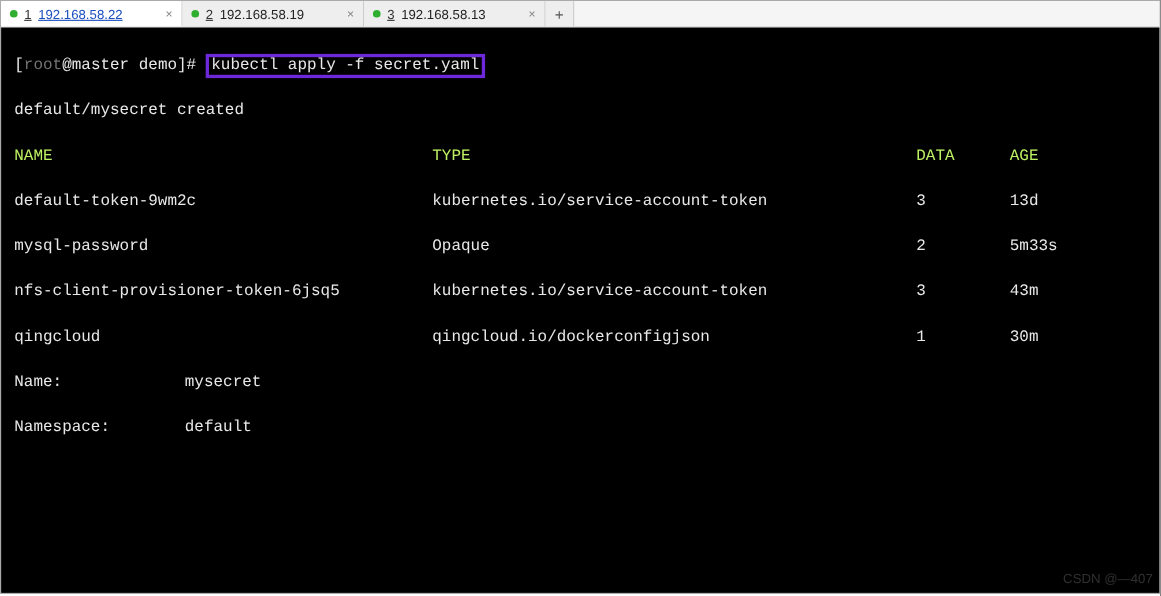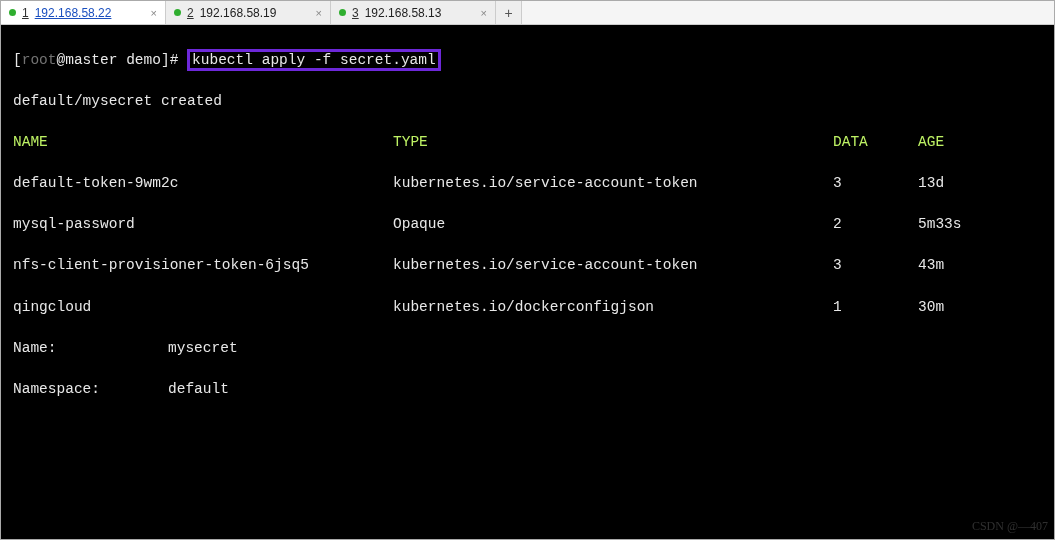--- a/index.html
+++ b/index.html
@@ -65,21 +65,21 @@
     .colw{ display:inline-block; }
     .c-name{ width:380px;}
     .c-type{ width:440px;}
     .c-data{ width:85px;}
     .c-age{ }
     .desc-k{ display:inline-block; width:155px;}
     .watermark{
       position:absolute;
       right:6px; bottom:4px;
       color:#888; opacity:.35;
-      font-family: Liberation Serif, serif;
+      font-family: Liberation Sans, sans-serif;
       font-size:12px;
     }
     .table-hdr{ color:#bef264;}
   </style>
 </head>
 <body>
 
 <div class="window">
   <div class="tabbar">
     <div class="tab active">
@@ -105,21 +105,21 @@
     </div>
   </div>
 
   <div class="term">
 <span class="row"><span>[</span><span class="user">root</span><span>@</span><span>master</span> <span>demo</span><span>]</span><span>#</span> <span class="boxed">kubectl apply -f secret.yaml</span></span>
 <span class="row">default/mysecret created</span>
 <span class="row table-hdr"><span class="colw c-name">NAME</span><span class="colw c-type">TYPE</span><span class="colw c-data">DATA</span><span class="colw c-age">AGE</span></span>
 <span class="row"><span class="colw c-name">default-token-9wm2c</span><span class="colw c-type">kubernetes.io/service-account-token</span><span class="colw c-data">3</span><span class="colw c-age">13d</span></span>
 <span class="row"><span class="colw c-name">mysql-password</span><span class="colw c-type">Opaque</span><span class="colw c-data">2</span><span class="colw c-age">5m33s</span></span>
 <span class="row"><span class="colw c-name">nfs-client-provisioner-token-6jsq5</span><span class="colw c-type">kubernetes.io/service-account-token</span><span class="colw c-data">3</span><span class="colw c-age">43m</span></span>
-<span class="row"><span class="colw c-name">qingcloud</span><span class="colw c-type">kubernetes.io/dockerconfigjson</span><span class="colw c-data">1</span><span class="colw c-age">30m</span></span>
+<span class="row"><span class="colw c-name">qingcloud</span><span class="colw c-type">qingcloud.io/dockerconfigjson</span><span class="colw c-data">1</span><span class="colw c-age">30m</span></span>
 <span class="row"><span class="desc-k">Name:</span><span>mysecret</span></span>
 <span class="row"><span class="desc-k">Namespace:</span><span>default</span></span>
 
 
 
 
 
 
 
 

